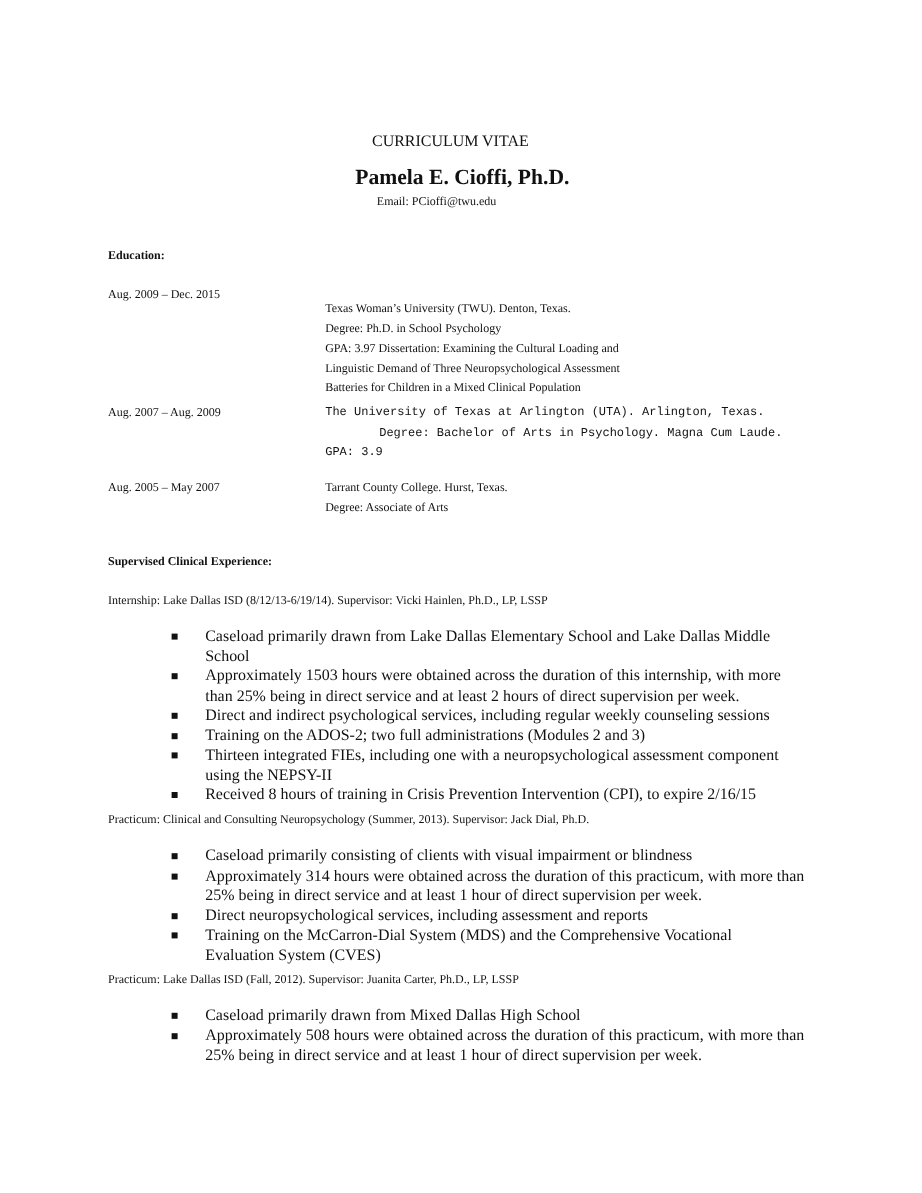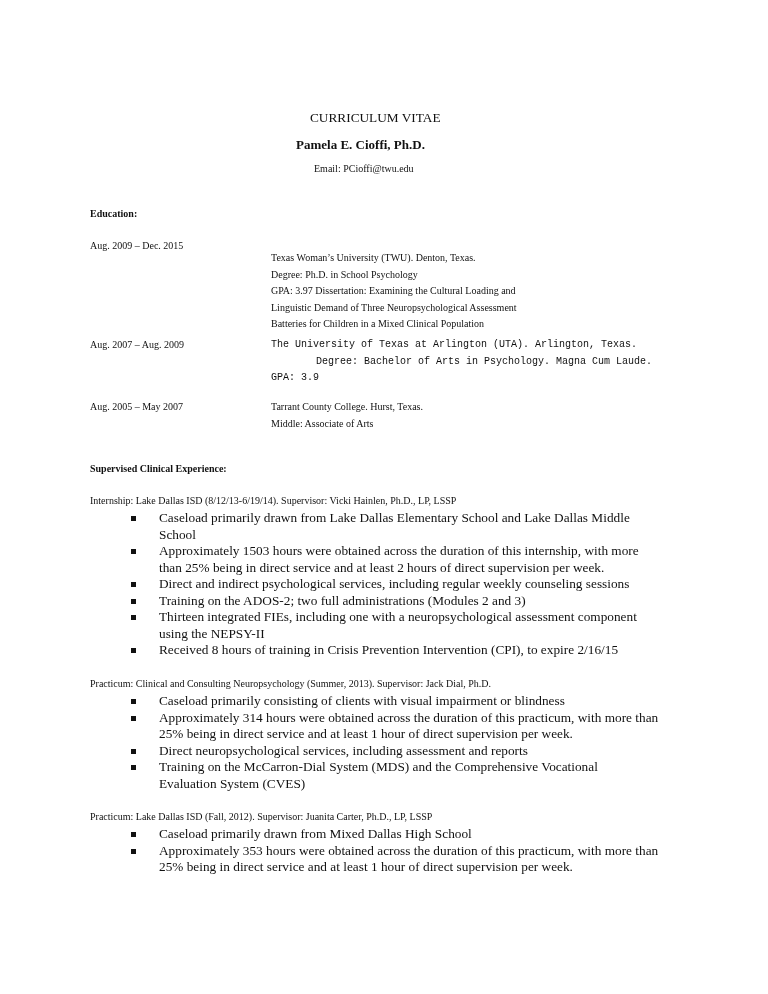--- a/index.html
+++ b/index.html
@@ -2,23 +2,23 @@
 <html><head>
 <meta charset="utf-8">
 <style>
   html, body { margin: 0; padding: 0; background: #ffffff; }
   body { width: 768px; height: 994px; position: relative; overflow: hidden;
          font-family: "Liberation Serif", "DejaVu Serif", serif; color: #111; }
   .page { position: absolute; left: 0; top: 0; width: 648px; height: 994px; }
   .abs { position: absolute; white-space: nowrap; }
   .f13 { font-size: 10px; line-height: 16.5px; }
   .title { font-size: 13.3px; }
-  .name { font-size: 13px; font-weight: bold; }
+  .name { font-size: 18px; font-weight: bold; }
   .bold { font-weight: bold; }
-  .bullet-list { position: absolute; left: 131px; margin: 0; padding: 0; list-style: none; }
+  .bullet-list { position: absolute; left: 131px; margin: 12px; padding: 0; list-style: none; }
   .bullet-list li { position: relative; padding-left: 28px; font-size: 13.3px; line-height: 16.5px; white-space: nowrap; }
   .bullet-list li .sq { position: absolute; left: 0; top: 6px; width: 5px; height: 5px; background: #111; }
 </style>
 </head>
 <body>
 
 <div class="page">
 
   <div class="abs title" style="left:310px; top:110px;">CURRICULUM VITAE</div>
   <div class="abs name" style="left:296px; top:137px;">Pamela E. Cioffi, Ph.D.</div>
@@ -38,21 +38,21 @@
   <div class="abs f13" style="left:90px; top:337px;">Aug. 2007 – Aug. 2009</div>
   <div class="abs f13" style="left:271px; top:337px;font-family:Liberation Mono, monospace;">
     <div>The University of Texas at Arlington (UTA). Arlington, Texas.</div>
     <div style="padding-left:45px;">Degree: Bachelor of Arts in Psychology. Magna Cum Laude.</div>
     <div>GPA: 3.9</div>
   </div>
 
   <div class="abs f13" style="left:90px; top:399px;">Aug. 2005 – May 2007</div>
   <div class="abs f13" style="left:271px; top:399px;">
     <div>Tarrant County College. Hurst, Texas.</div>
-    <div>Middle: Associate of Arts</div>
+    <div>Degree: Associate of Arts</div>
   </div>
 
   <div class="abs f13 bold" style="left:90px; top:461px;">Supervised Clinical Experience:</div>
 
   <div class="abs f13" style="left:90px; top:493px;">Internship: Lake Dallas ISD (8/12/13-6/19/14). Supervisor: Vicki Hainlen, Ph.D., LP, LSSP</div>
   <ul class="bullet-list" style="top:510px;">
     <li>
         <span class="sq"></span>
         <div>Caseload primarily drawn from Lake Dallas Elementary School and Lake Dallas Middle</div>
         <div>School</div>
@@ -104,18 +104,18 @@
   </ul>
 
   <div class="abs f13" style="left:90px; top:809px;">Practicum: Lake Dallas ISD (Fall, 2012). Supervisor: Juanita Carter, Ph.D., LP, LSSP</div>
   <ul class="bullet-list" style="top:826px;">
     <li>
         <span class="sq"></span>
         <div>Caseload primarily drawn from Mixed Dallas High School</div>
       </li>
     <li>
         <span class="sq"></span>
-        <div>Approximately 353 hours were obtained across the duration of this practicum, with more than</div>
+        <div>Approximately 508 hours were obtained across the duration of this practicum, with more than</div>
         <div>25% being in direct service and at least 1 hour of direct supervision per week.</div>
       </li>
   </ul>
 
 </div>
 
 </body></html>

